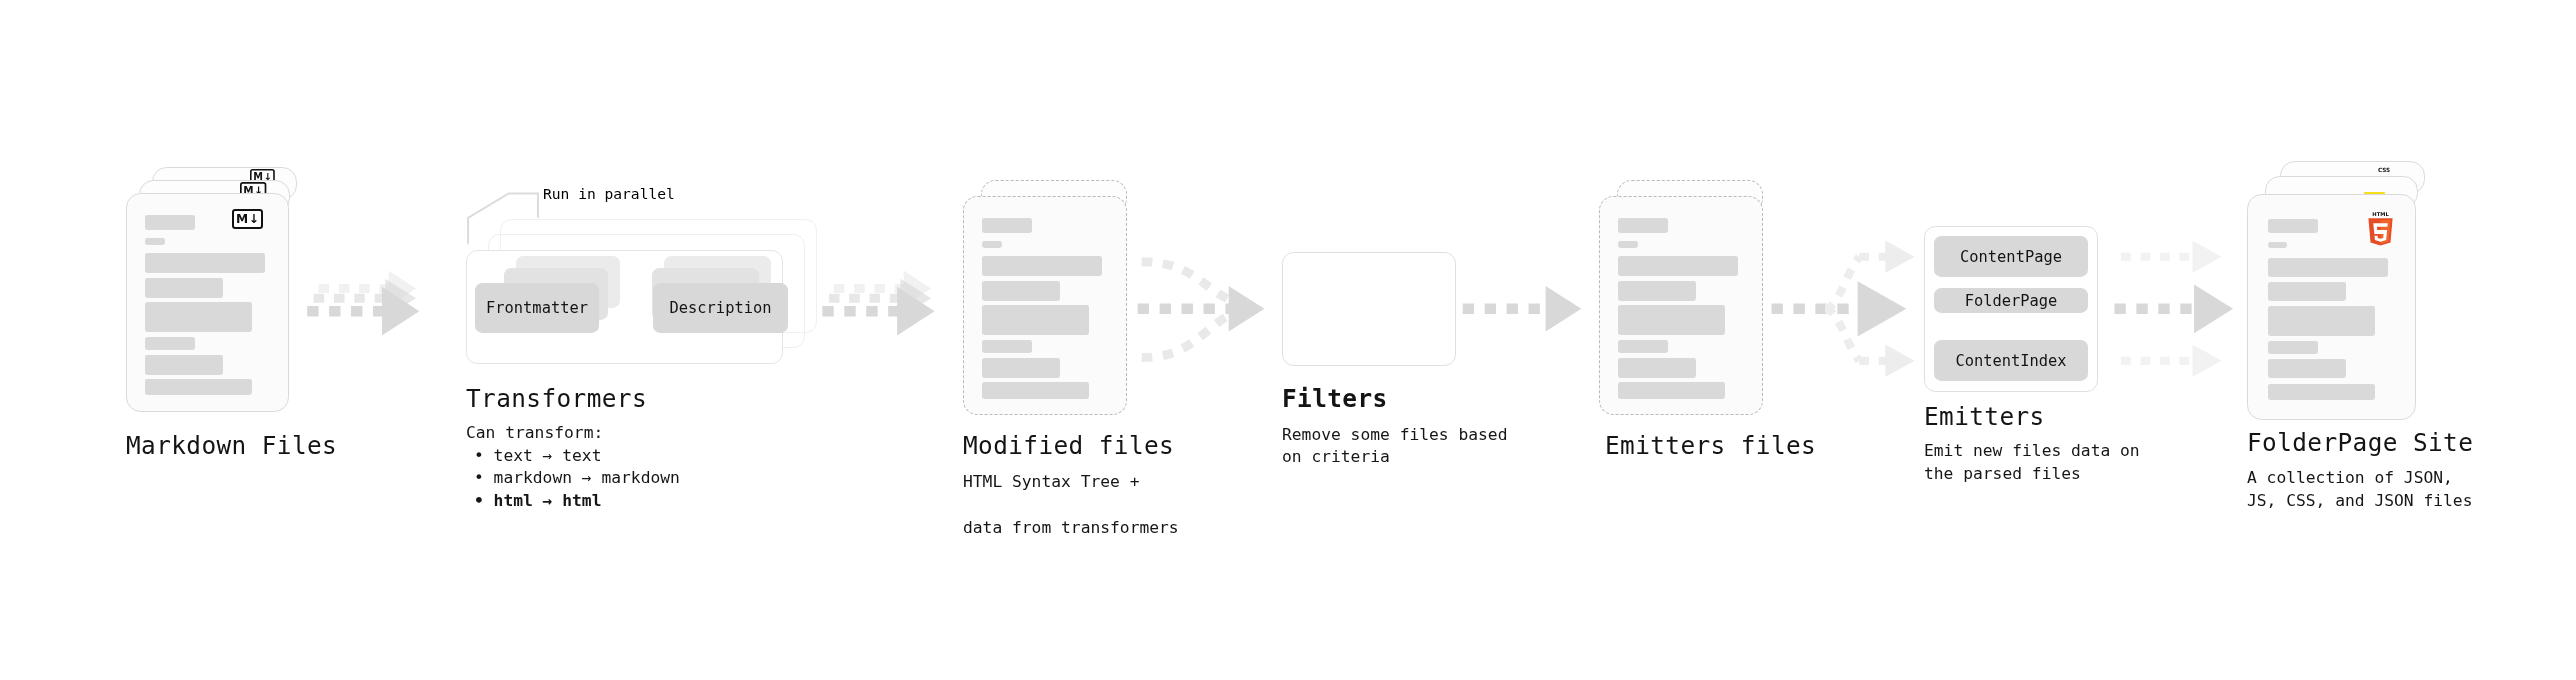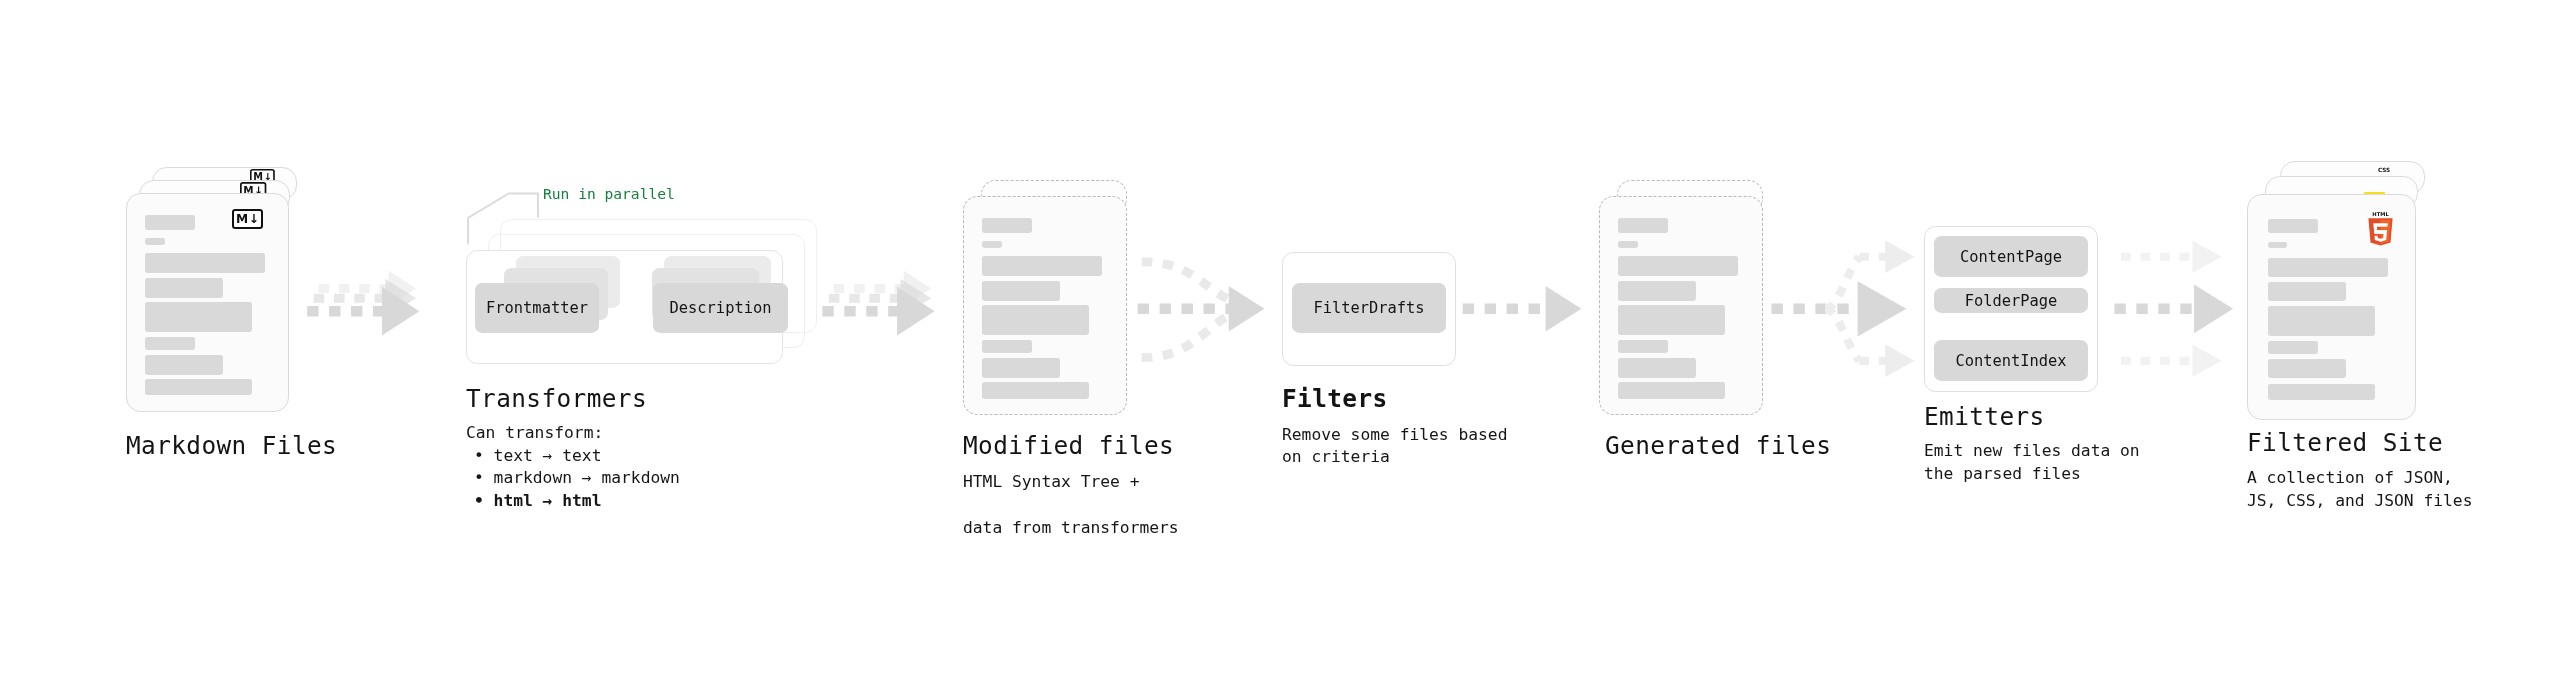--- a/index.html
+++ b/index.html
@@ -140,21 +140,21 @@
     position: absolute;
     top: 0; left: 0;
     width: 2576px; height: 681px;
     pointer-events: none;
   }
 
   .run-parallel-label {
     position: absolute;
     font-family: "DejaVu Sans Mono", "Liberation Mono", monospace;
     font-size: 14.6px;
-    color: #15803d;
+    color: #000000;
     white-space: nowrap;
   }
 
   .bullet-list { white-space: pre; }
 </style>
 </head>
 <body>
 
 <div id="stage">
 
@@ -324,43 +324,40 @@
       <div class="skel" style="left:18px; top:185px; width:107px; height:16.3px;"></div>
     </div>
   </div>
 
   <div class="stage-title" style="left:963px; top:431px;">Modified files</div>
   <div class="stage-desc" style="left:963px; top:470px;">HTML Syntax Tree +</div>
   <div class="stage-desc" style="left:963px; top:492px;margin-top:24px;">data from transformers</div>
 
   <div class="group-box" style="left:1282px; top:252px; width:174px; height:114px;">
   </div>
-  <div class="pill" style="left:1292px; top:283px; width:154px; height:50px;">
-    <span>FilterDrafts</span>
-  </div>
 
   <div class="stage-title" style="left:1282px; top:384px;font-weight:bold;">Filters</div>
   <div class="stage-desc" style="left:1282px; top:423px;">Remove some files based</div>
   <div class="stage-desc" style="left:1282px; top:445px;">on criteria</div>
 
   <div class="doc-stack" style="left:1599px; top:180px; width:187px; height:252px;">
     <div class="doc-card dashed ghost" style="left:18px; top:0px; width:146px; height:32.5px;"></div>
     <div class="doc-card dashed" style="left:0px; top:16.3px; width:164px; height:219px;">
       <div class="skel" style="left:18px; top:21px;  width:50px; height:14.6px;"></div>
       <div class="skel" style="left:18px; top:44px;  width:19.5px; height:6.5px;"></div>
       <div class="skel" style="left:18px; top:59px;  width:120px; height:19.5px;"></div>
       <div class="skel" style="left:18px; top:84px; width:78px;  height:19.5px;"></div>
       <div class="skel" style="left:18px; top:108px; width:107px; height:30px;"></div>
       <div class="skel" style="left:18px; top:143px; width:50px;  height:13px;"></div>
       <div class="skel" style="left:18px; top:161px; width:78px;  height:19.5px;"></div>
       <div class="skel" style="left:18px; top:185px; width:107px; height:16.3px;"></div>
     </div>
   </div>
 
-  <div class="stage-title" style="left:1605px; top:431px;">Generated files</div>
+  <div class="stage-title" style="left:1605px; top:431px;">Emitters files</div>
 
   <div class="group-box" style="left:1924px; top:226px; width:174px; height:166px;">
   </div>
   <div class="pill" style="left:1934px; top:236px; width:154px; height:41px;">
     <span>ContentPage</span>
   </div>
   <div class="pill" style="left:1934px; top:288px; width:154px; height:25px;">
     <span>FolderPage</span>
   </div>
   <div class="pill" style="left:1934px; top:340px; width:154px; height:41px;">
@@ -395,18 +392,18 @@
     <div class="html5-badge" style="left:119px; top:49px;">
       <svg viewBox="0 0 36 44" width="29" height="36" xmlns="http://www.w3.org/2000/svg">
         <text x="18" y="7" font-size="6.5" font-weight="bold" text-anchor="middle" fill="#111" font-family="DejaVu Sans, Liberation Sans, sans-serif">HTML</text>
         <path d="M3,10 L33,10 L30.4,40 L18,43.6 L5.6,40 Z" fill="#e44d26"></path>
         <path d="M18,12 L18,41.6 L28.2,38.7 L30.4,12 Z" fill="#f16529"></path>
         <path d="M9,16 L27,16 L26.6,20.5 L13.6,20.5 L13.9,24.6 L26.2,24.6 L25,37 L18,39 L11,37 L10.6,31.5 L14.4,31.5 L14.6,34.3 L18,35.2 L21.4,34.3 L21.8,29.4 L10.4,29.4 Z" fill="#ffffff"></path>
       </svg>
     </div>
   </div>
 
-  <div class="stage-title" style="left:2247px; top:428px;">Filtered Site</div>
+  <div class="stage-title" style="left:2247px; top:428px;">FolderPage Site</div>
   <div class="stage-desc" style="left:2247px; top:466px;">A collection of JSON,</div>
   <div class="stage-desc" style="left:2247px; top:489px;">JS, CSS, and JSON files</div>
 
 </div>
 
 
 </body></html>

